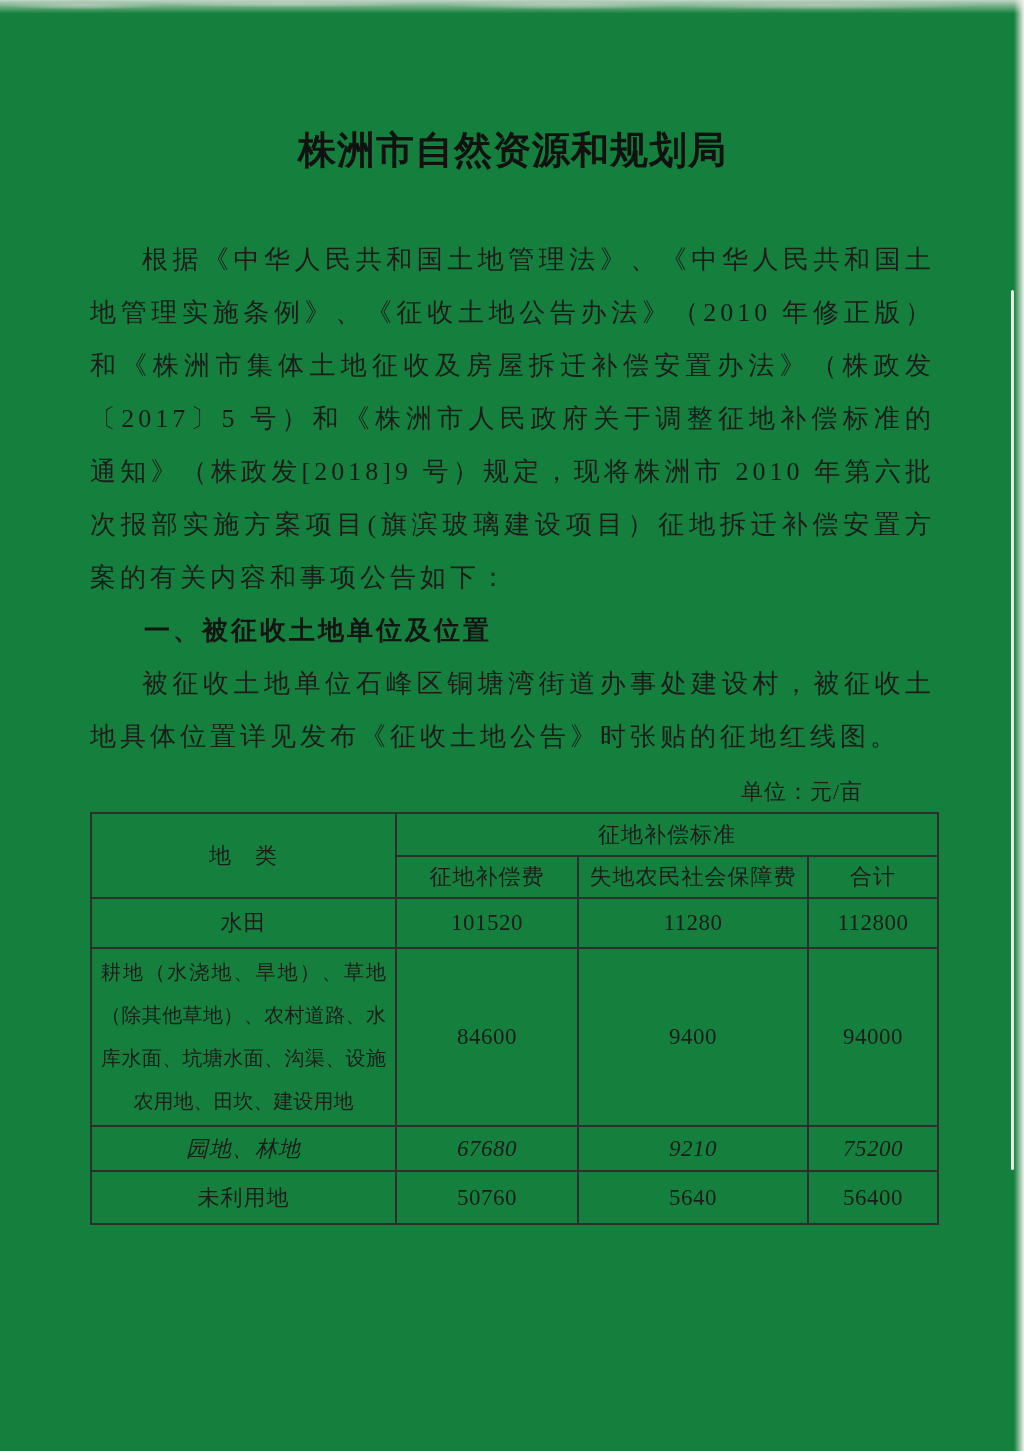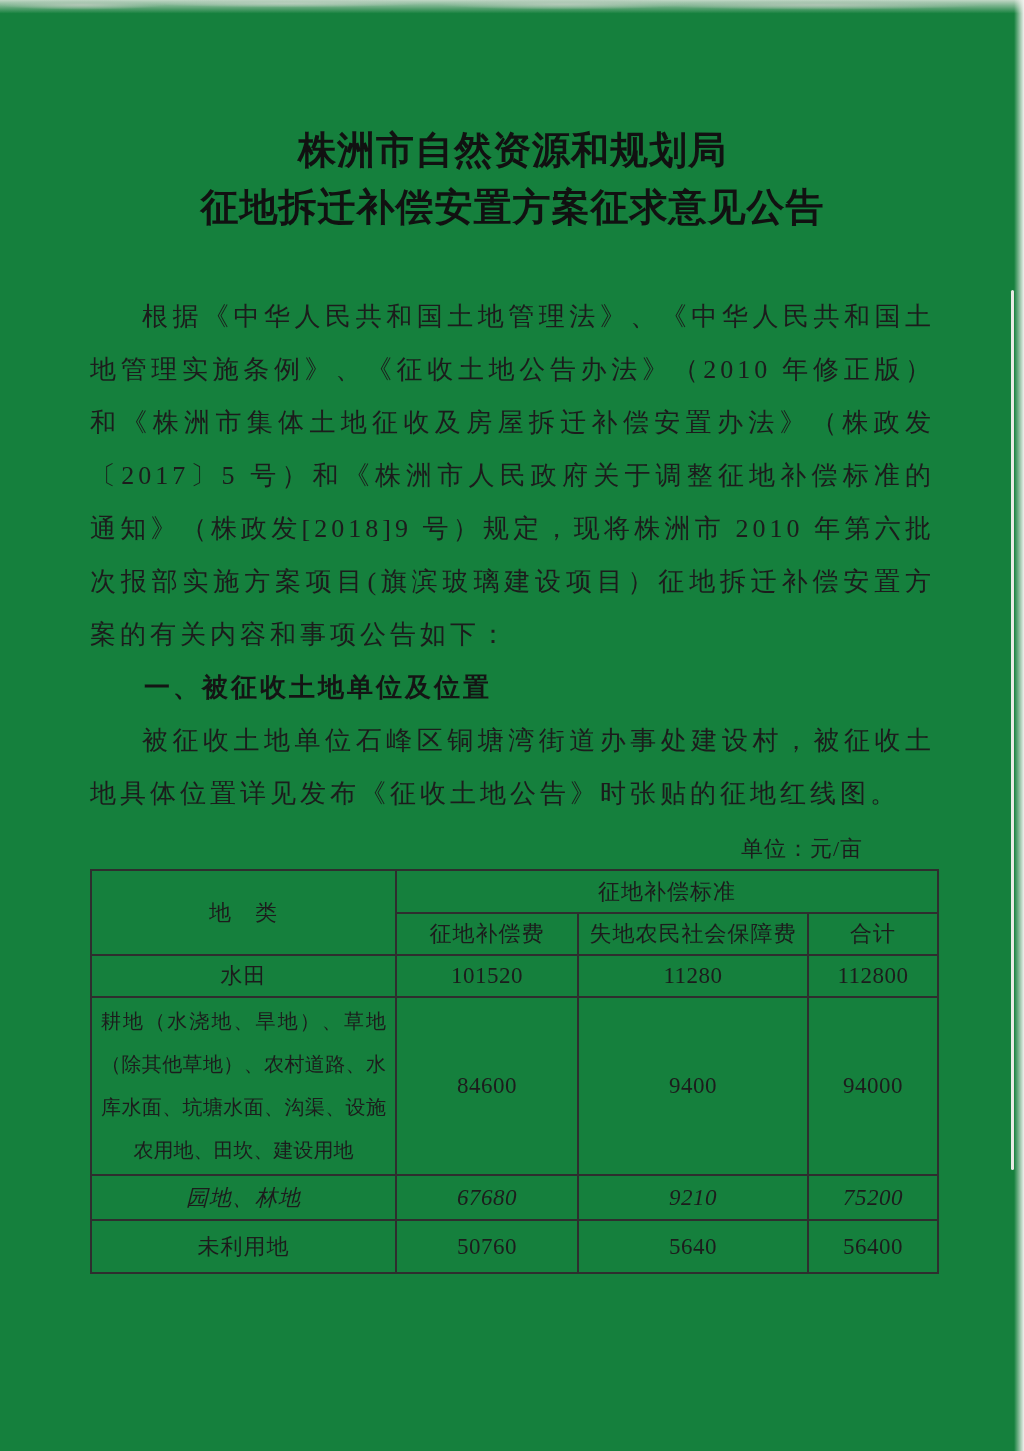--- a/index.html
+++ b/index.html
@@ -103,21 +103,21 @@
     padding: 0 6px;
     overflow: hidden;
   }
   .col-land { width: 305px; }
   .col-fee  { width: 182px; }
   .col-ss   { width: 230px; }
   .col-sum  { width: 130px; }
 
   tr.h-row1 { height: 43px; }
   tr.h-row2 { height: 42px; }
-  tr.r-1 { height: 42px; }
+  tr.r-1 { height: 50px; }
   tr.r-2 { height: 178px; }
   tr.r-3 { height: 45px; font-style: italic; }
   tr.r-4 { height: 53px; }
 
   .comp-table td.num {
     font-family: "Liberation Serif", serif;
     font-size: 23px;
     letter-spacing: 0.5px;
   }
   .comp-table td.land-long {
@@ -133,21 +133,20 @@
 <body>
 
 <div class="page">
 
   <div class="scan-top"></div>
   <div class="scan-right-soft"></div>
   <div class="scan-right"></div>
 
   <h1 class="doc-title">
     <span class="title-line">株洲市自然资源和规划局</span>
-    <span class="title-line">征地拆迁补偿安置方案征求意见公告</span>
   </h1>
 
   <p class="body-para intro-para">根据《中华人民共和国土地管理法》、《中华人民共和国土地管理实施条例》、《征收土地公告办法》（2010 年修正版）和《株洲市集体土地征收及房屋拆迁补偿安置办法》（株政发〔2017〕5 号）和《株洲市人民政府关于调整征地补偿标准的通知》（株政发[2018]9 号）规定，现将株洲市 2010 年第六批次报部实施方案项目(旗滨玻璃建设项目）征地拆迁补偿安置方案的有关内容和事项公告如下：</p>
 
   <h2 class="section-heading">一、被征收土地单位及位置</h2>
 
   <p class="body-para">被征收土地单位石峰区铜塘湾街道办事处建设村，被征收土地具体位置详见发布《征收土地公告》时张贴的征地红线图。</p>
 
 
   <div class="unit-label">单位：元/亩</div>

